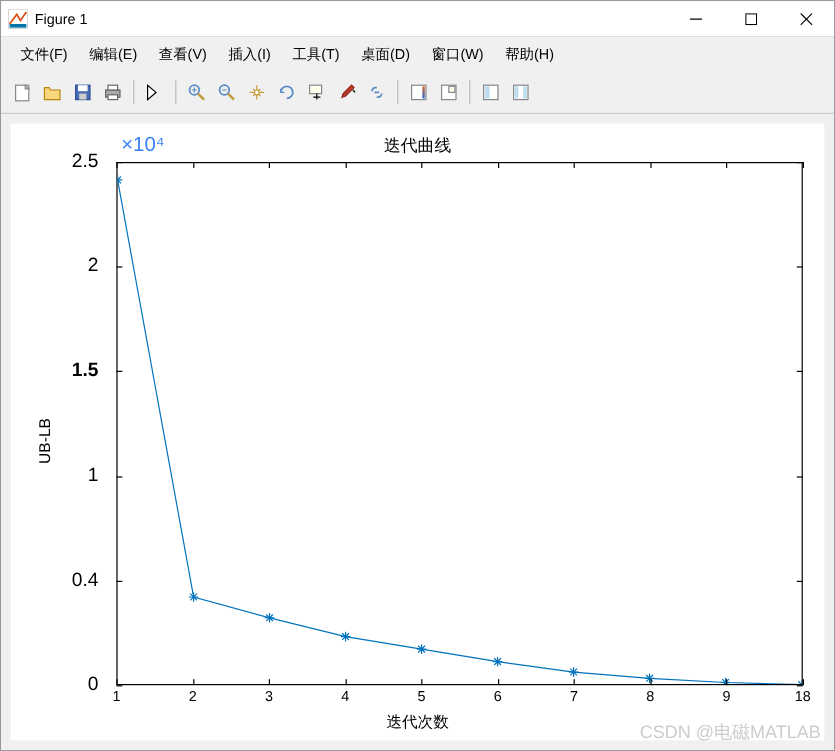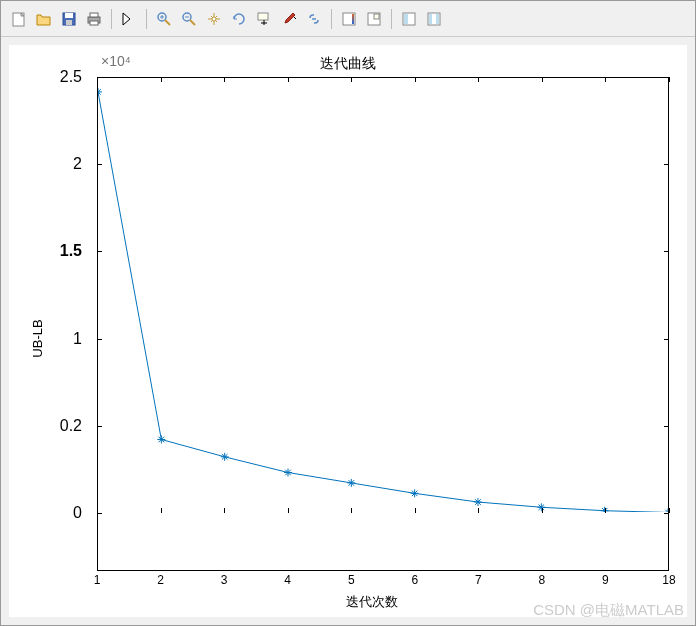--- a/index.html
+++ b/index.html
@@ -16,43 +16,81 @@
     .menubar { height: 28px; background: #f0f0f0; display: flex; align-items: center; padding: 0 8px; gap: 2px; }
     .menu-item { padding: 3px 8px; cursor: pointer; font-size: 12px; }
     
     .toolbar { height: 36px; background: #f0f0f0; display: flex; align-items: center; padding: 0 6px; gap: 1px; border-bottom: 1px solid #ccc; }
     .tool-btn { width: 24px; height: 24px; display: flex; align-items: center; justify-content: center; cursor: pointer; border: 1px solid transparent; border-radius: 2px; }
     .tool-sep { width: 1px; height: 20px; background: #bbb; margin: 0 4px; }
     
     .figure-area { flex: 1; background: #f0f0f0; padding: 8px; position: relative; }
     .plot-container { width: 100%; height: 100%; background: #fff; position: relative; }
     
-    .axis-multiplier { position: absolute; top: 8px; left: 92px; font-size: 14px; color: #737373; }
+    .axis-multiplier { position: absolute; top: 8px; left: 92px; font-size: 17px; color: #3b82f6; }
     .plot-title { position: absolute; top: 10px; left: 50%; transform: translateX(-50%); font-size: 14px; }
     .ylabel { position: absolute; left: 28px; top: 50%; transform: translateX(-50%) rotate(-90deg); font-size: 13px; }
-    .xlabel { position: absolute; bottom: 6px; left: 50%; transform: translateX(-50%); font-size: 13px; margin-left: 24px; }
+    .xlabel { position: absolute; bottom: 6px; left: 50%; transform: translateX(-50%); font-size: 13px; }
     
     .plot-box { position: absolute; left: 88px; top: 32px; right: 18px; bottom: 46px; border: 1px solid #000; background: #fff; }
     
     .ytick { position: absolute; left: 73px; width: 60px; text-align: right; font-size: 16px; transform: translateX(-100%) translateY(-50%); }
     .xtick { position: absolute; bottom: 30px; transform: translateX(-50%); font-size: 12px; }
     
     .tick-mark-y { position: absolute; width: 5px; height: 1px; background: #000; }
     .tick-mark-x { position: absolute; width: 1px; height: 5px; background: #000; }
     
     .data-line { position: absolute; inset: 0; }
     
     .watermark { position: absolute; bottom: 6px; right: 12px; color: #ccc; font-size: 15px; pointer-events: none; z-index: 100; }
   </style>
 </head>
 <body>
 
 <div class="window">
 
-
+  <div class="titlebar">
+    <span class="titlebar-icon">
+      <svg width="16" height="16" viewBox="0 0 16 16">
+          <rect x="0" y="0" width="16" height="16" fill="#fff" stroke="#888" stroke-width="0.5"></rect>
+          <path d="M1 12 L7 4 L10 9 L15 2" stroke="#d95319" stroke-width="1.5" fill="none"></path>
+          <rect x="1" y="12" width="14" height="3" fill="#0076a8"></rect>
+        </svg>
+    </span>
+    <span class="titlebar-title">Figure 1</span>
+    <div class="titlebar-controls">
+      <div class="titlebar-btn">
+          <svg width="10" height="10">
+            <line x1="0" y1="5" x2="10" y2="5" stroke="#000" stroke-width="1"></line>
+          </svg>
+        </div>
+      <div class="titlebar-btn">
+          <svg width="10" height="10">
+            <rect x="0.5" y="0.5" width="9" height="9" stroke="#000" fill="none" stroke-width="1"></rect>
+          </svg>
+        </div>
+      <div class="titlebar-btn close">
+          <svg width="10" height="10">
+            <line x1="0" y1="0" x2="10" y2="10" stroke="#000" stroke-width="1"></line>
+            <line x1="10" y1="0" x2="0" y2="10" stroke="#000" stroke-width="1"></line>
+          </svg>
+        </div>
+    </div>
+  </div>
+
+  <div class="menubar">
+    <span class="menu-item">文件(F)</span>
+    <span class="menu-item">编辑(E)</span>
+    <span class="menu-item">查看(V)</span>
+    <span class="menu-item">插入(I)</span>
+    <span class="menu-item">工具(T)</span>
+    <span class="menu-item">桌面(D)</span>
+    <span class="menu-item">窗口(W)</span>
+    <span class="menu-item">帮助(H)</span>
+  </div>
 
   <div class="toolbar">
     <div class="tool-btn">
         <svg width="16" height="16">
           <rect x="2" y="2" width="11" height="13" fill="#fff" stroke="#888"></rect>
           <path d="M10 2 L13 5 L10 5 Z" fill="#ddd" stroke="#888"></path>
         </svg>
       </div>
     <div class="tool-btn">
         <svg width="16" height="16">
@@ -228,21 +266,21 @@
               <line x1="572" y1="432" x2="572" y2="440" stroke="#0072bd" stroke-width="1"></line>
               <line x1="569.2" y1="433.2" x2="574.8" y2="438.8" stroke="#0072bd" stroke-width="1"></line>
               <line x1="569.2" y1="438.8" x2="574.8" y2="433.2" stroke="#0072bd" stroke-width="1"></line>
             </g>
           </svg>
       </div>
       <div id="ticks">
           <div class="ytick" style="top: 468px;">0</div>
           <div class="tick-mark-y" style="left: 88px; top: 468px;"></div>
           <div class="tick-mark-y" style="left: 655px; top: 468px;"></div>
-          <div class="ytick" style="top: 380.8px;">0.2</div>
+          <div class="ytick" style="top: 380.8px;">0.4</div>
           <div class="tick-mark-y" style="left: 88px; top: 380.8px;"></div>
           <div class="tick-mark-y" style="left: 655px; top: 380.8px;"></div>
           <div class="ytick" style="top: 293.6px;">1</div>
           <div class="tick-mark-y" style="left: 88px; top: 293.6px;"></div>
           <div class="tick-mark-y" style="left: 655px; top: 293.6px;"></div>
           <div class="ytick" style="top: 206.4px; font-weight: bold;">1.5</div>
           <div class="tick-mark-y" style="left: 88px; top: 206.4px;"></div>
           <div class="tick-mark-y" style="left: 655px; top: 206.4px;"></div>
           <div class="ytick" style="top: 119.2px;">2</div>
           <div class="tick-mark-y" style="left: 88px; top: 119.2px;"></div>

